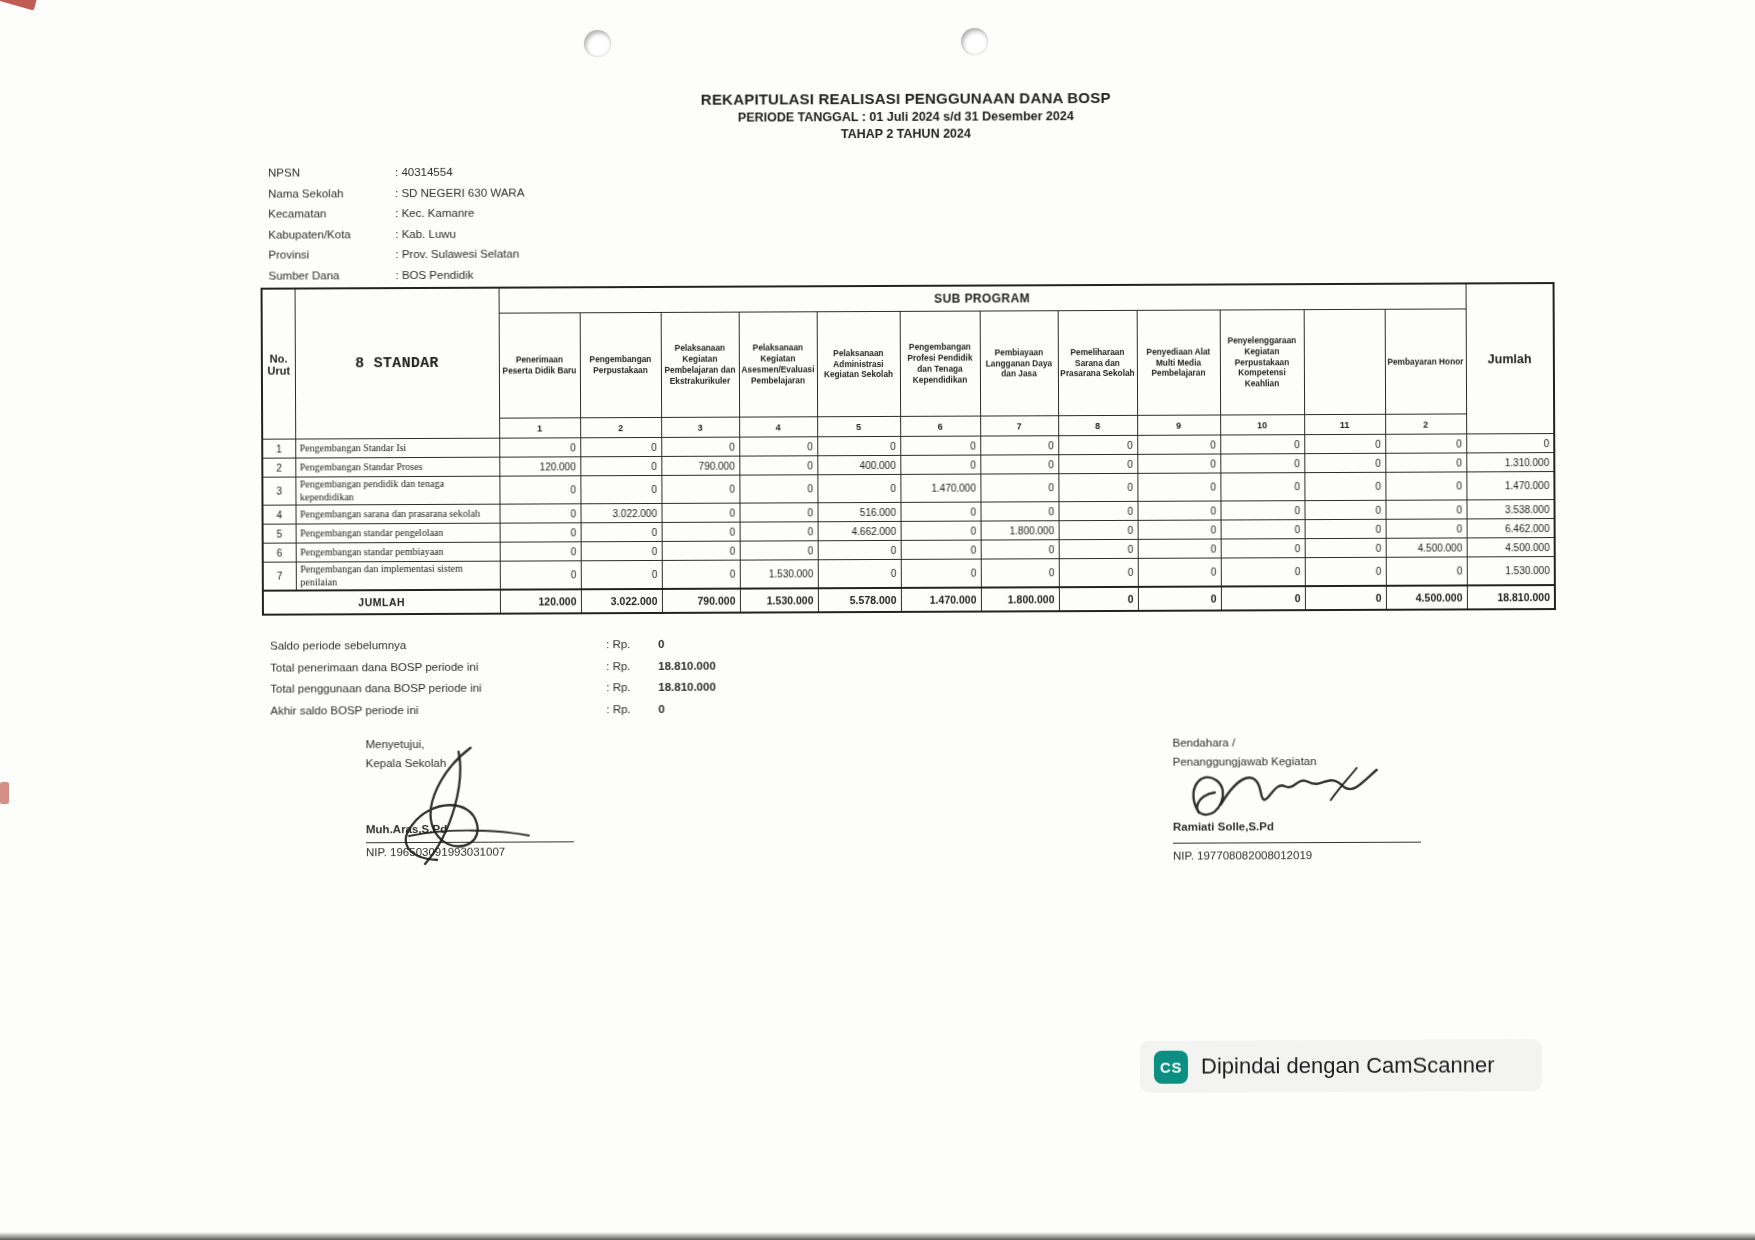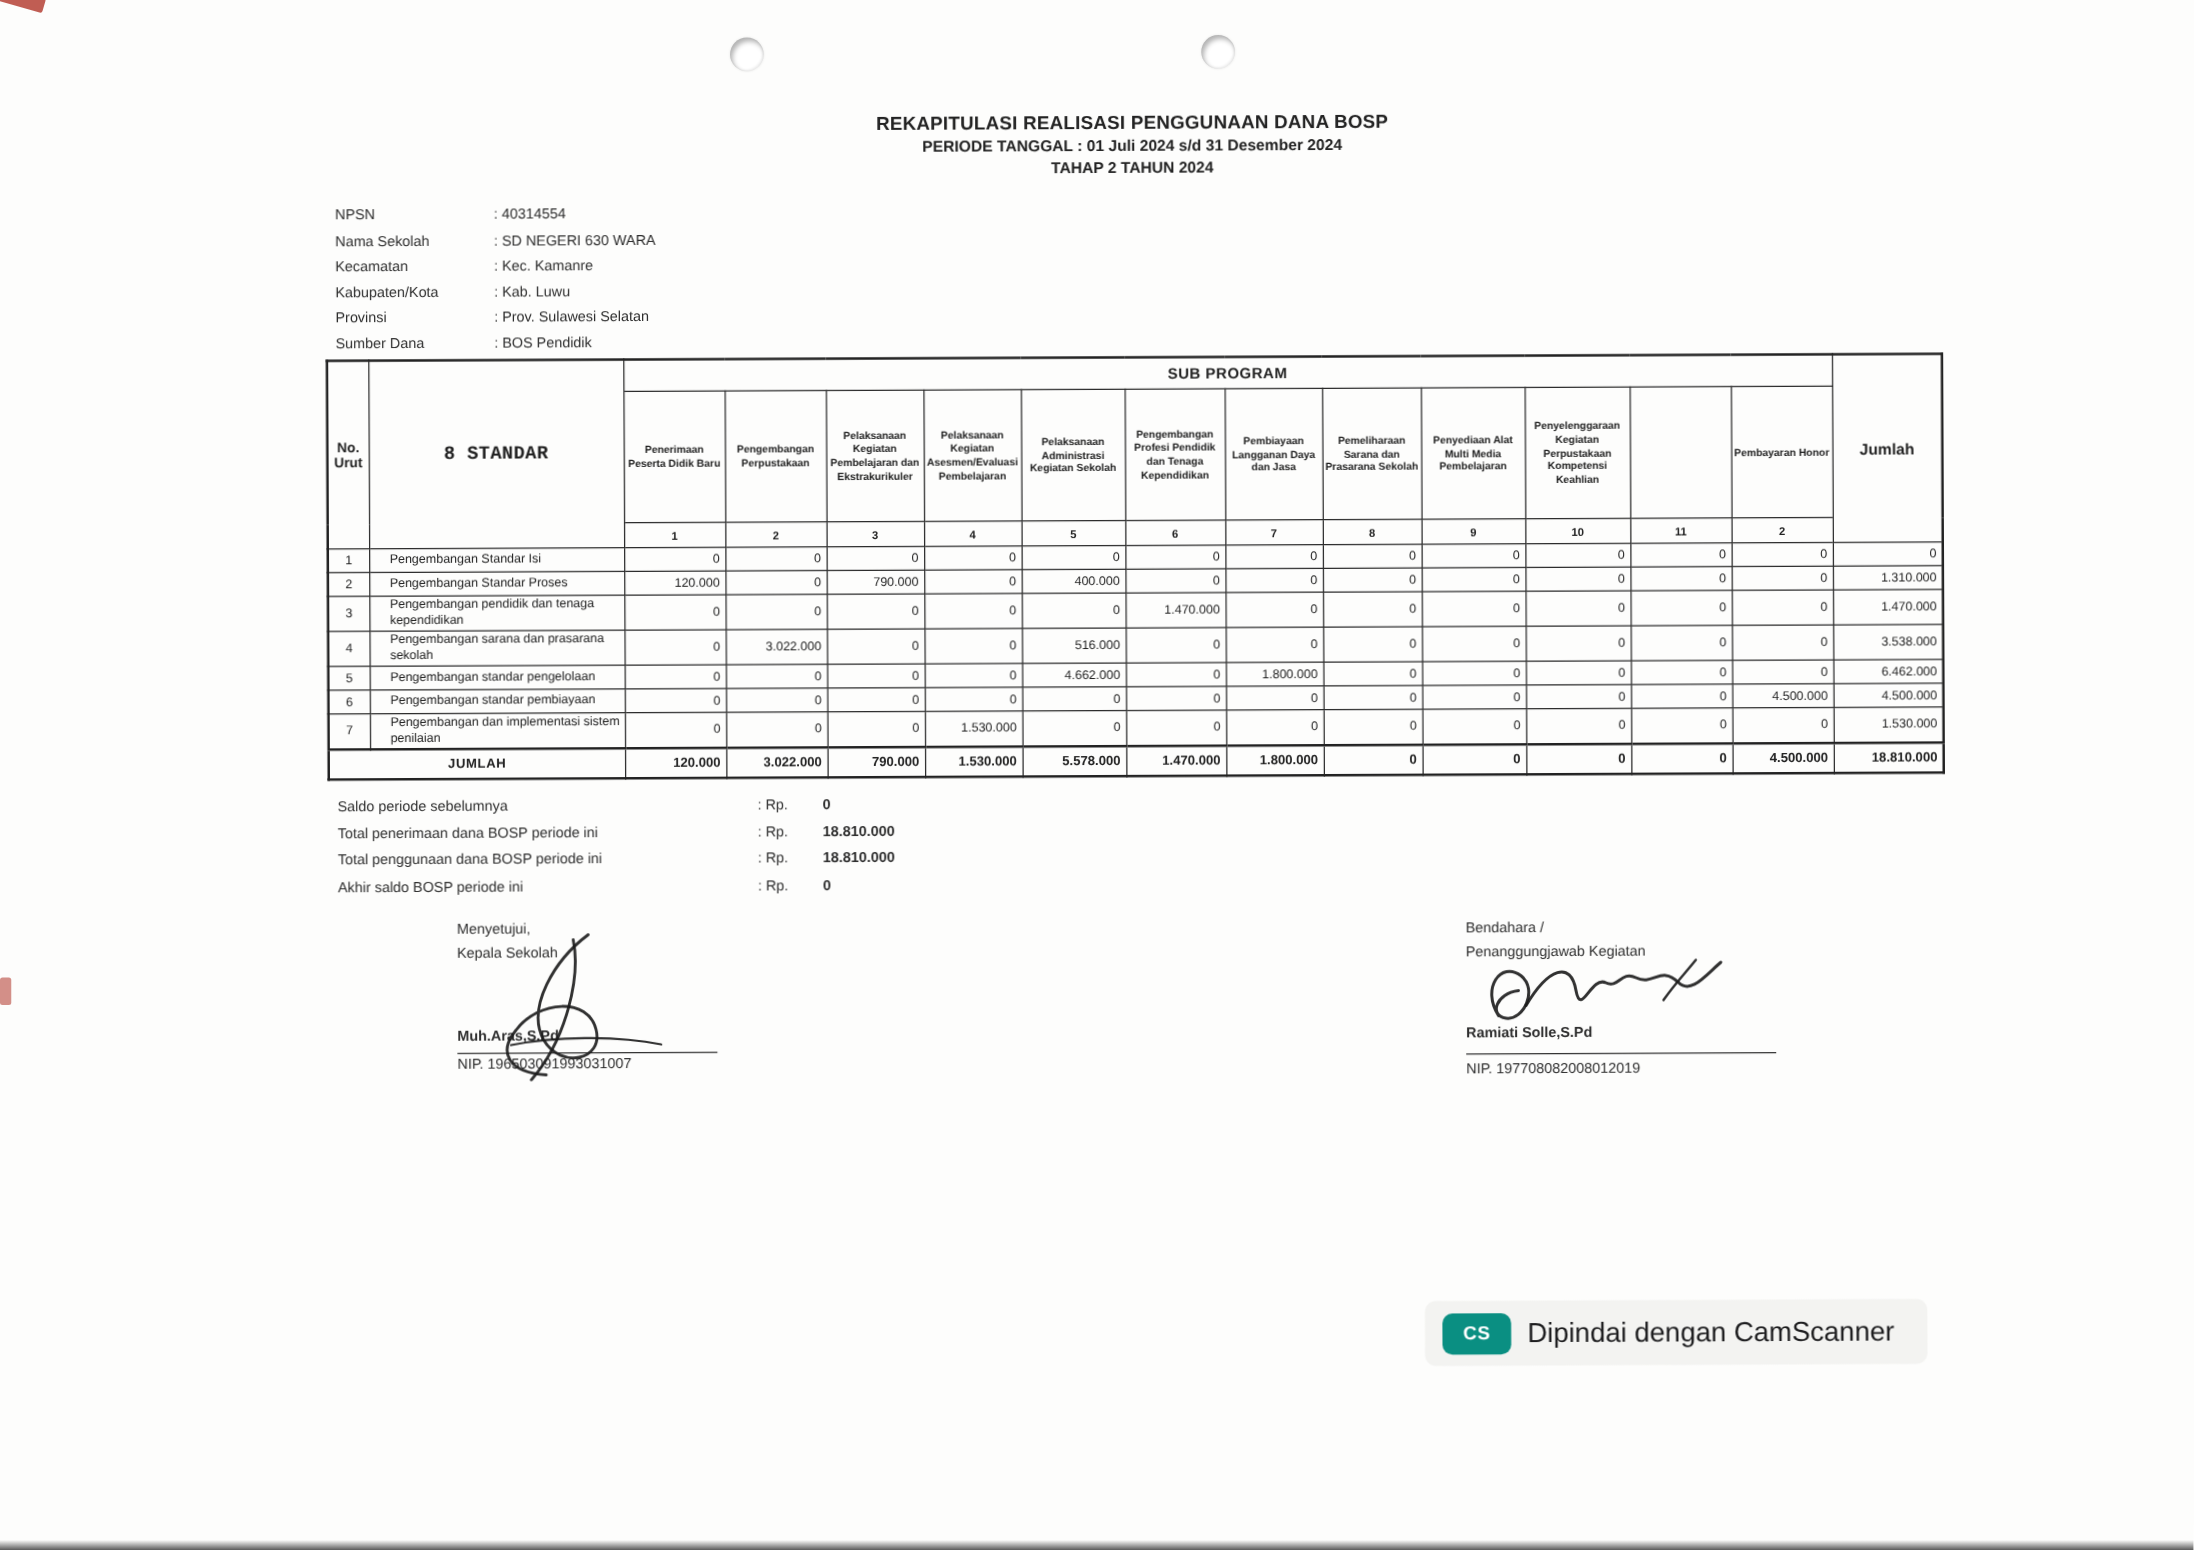--- a/index.html
+++ b/index.html
@@ -32,42 +32,42 @@
   th,td{border:1px solid #2b2b2b;padding:1px 3px;overflow:hidden;vertical-align:middle;}
   thead th{font-weight:700;text-align:center;color:#222;}
   .subprog-h{font-size:12px;height:22px;letter-spacing:.4px;}
   .no-h{font-size:11px;margin-top:32px;}
   .standar-h{font-size:15px;letter-spacing:.3px;font-family:Liberation Mono, monospace;}
   .jumlah-h{font-size:12.5px;}
   .colname{font-size:8.3px;line-height:1.3;height:100px;padding:2px 1px;font-weight:700;}
   .colnum{font-size:9px;height:17px;font-weight:700;}
   tbody td{font-size:10px;color:#222;}
   td.no{text-align:center;}
-  td.name{padding-left:16px;line-height:1.25;}
+  td.name{padding-left:4px;line-height:1.25;font-family:Liberation Serif, serif;}
   td.num{text-align:right;padding-right:4px;}
   tbody tr{height:19px;}
   tr.total-row{height:24px;}
   tr.total-row td{font-weight:700;font-size:10.5px;border-top:2px solid #222;}
   tr.total-row td.tlabel{text-align:center;letter-spacing:.5px;}
   
   .summary{position:absolute;left:270px;top:633px;font-size:11.5px;line-height:21.5px;}
   .summary .row{display:flex;}
   .summary .lbl{width:318px;}
   .summary .pre{width:38px;margin-left:18px;}
   .summary .amt{font-weight:700;margin-left:14px;}
   
   .sig-block{position:absolute;font-size:11.5px;line-height:19px;}
   .sig-name{font-weight:700;}
   .sig-line{border:0;border-top:1.5px solid #333;margin:0;}
   .sig-svg{position:absolute;pointer-events:none;}
   .sig-svg path{fill:none;stroke:#1b1b1b;stroke-linecap:round;opacity:.9;}
   
   .cam-footer{position:absolute;left:1138px;top:1042px;width:402px;height:52px;border-radius:9px;
     background:#f3f3f1;display:flex;align-items:center;padding-left:14px;box-sizing:border-box;}
-  .cs-badge{width:55px;height:33px;border-radius:8px;display:flex;align-items:center;justify-content:center;
+  .cs-badge{width:34px;height:33px;border-radius:8px;display:flex;align-items:center;justify-content:center;
     color:#fff;font-weight:700;font-size:15px;letter-spacing:.5px;}
   .cam-text{margin-left:13px;font-size:22px;color:#1d1d1f;}
 </style>
 </head>
 <body>
 
 <div id="page">
   <div class="red-corner"></div>
   <div class="red-edge"></div>
   <div class="hole" style="left:584px;top:30px;"></div>

